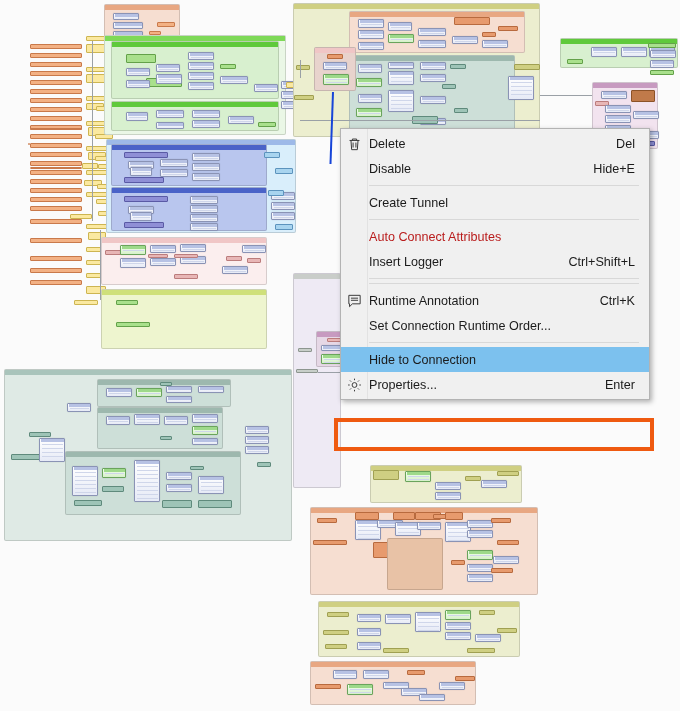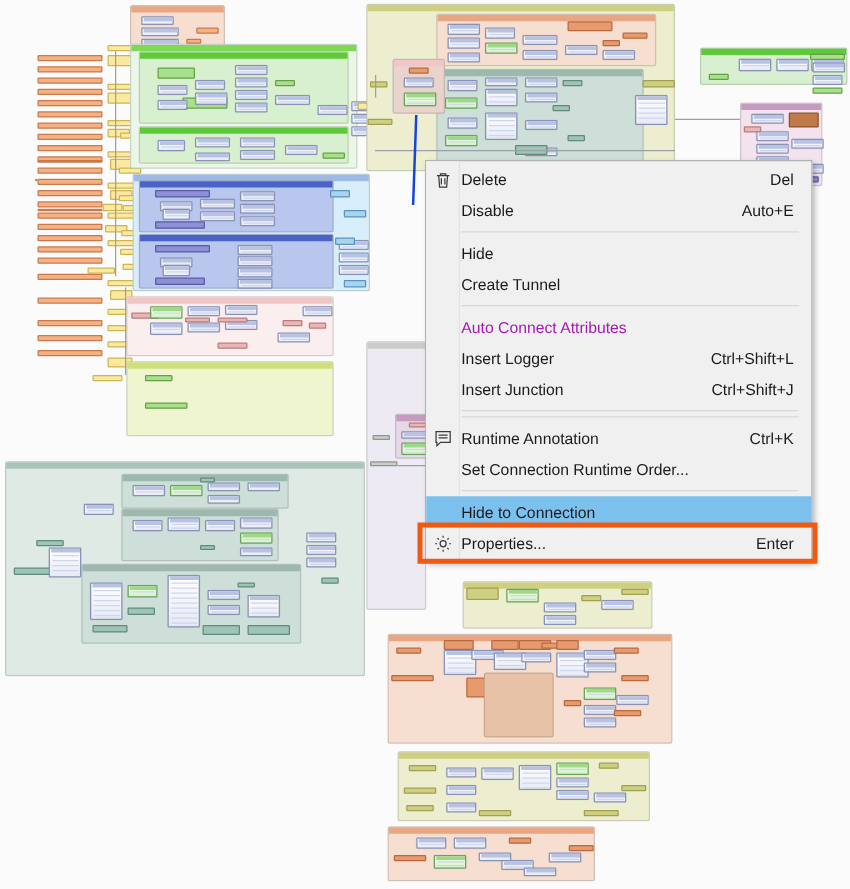--- a/index.html
+++ b/index.html
@@ -58,21 +58,21 @@
   #ctx{position:absolute;left:340px;top:128px;width:308px;
        background:#f0f0f0;border:1px solid #b3b3b3;
        box-shadow:2px 2px 5px rgba(0,0,0,.30);z-index:50;padding:2px 0;}
   #ctx .gutter{position:absolute;left:0;top:0;bottom:0;width:26px;background:#f0f0f0;
                border-right:1px solid #e2e2e2;}
   .mi{position:relative;display:flex;align-items:center;height:25px;
       padding-left:28px;padding-right:14px;font-size:12.6px;color:#1b1b1b;
       cursor:default;white-space:nowrap;}
   .mi .mlab{flex:0 0 auto;}
   .mi .msc{margin-left:auto;color:#1b1b1b;font-size:12.6px;}
-  .mi.disabled .mlab{color:#a21caf;}
+  .mi.disabled .mlab{color:#b91c1c;}
   .mi.hl{background:#7cc1ee;}
   .msep{height:1px;background:#d8d8d8;margin:4px 10px 4px 28px;}
   .mico{position:absolute;left:5px;top:50%;transform:translateY(-50%);
         width:17px;height:17px;color:#3a3a3a;}
   #hlbox{position:absolute;left:334px;top:418px;width:320px;height:33px;
          border:4px solid #ef5a10;box-sizing:border-box;z-index:60;pointer-events:none;}
 </style>
 </head>
 <body>
 
@@ -897,40 +897,33 @@
       <div class="mi">
         <span class="mico"><svg viewBox="0 0 24 24" width="17" height="17" fill="none" stroke="#3a3a3a" stroke-width="1.4">
             <path d="M5 7h14M9 7V5h6v2M7 7l1 13h8l1-13"></path>
             <path d="M10 10v7M14 10v7"></path>
           </svg></span>
         <span class="mlab">Delete</span>
         <span class="msc">Del</span>
       </div>
       <div class="mi">
         <span class="mlab">Disable</span>
-        <span class="msc">Auto+E</span>
+        <span class="msc">Hide+E</span>
       </div>
       <div class="msep"></div>
-      <div class="mi">
-        <span class="mlab">Hide</span>
-      </div>
       <div class="mi">
         <span class="mlab">Create Tunnel</span>
       </div>
       <div class="msep"></div>
       <div class="mi disabled">
         <span class="mlab">Auto Connect Attributes</span>
       </div>
       <div class="mi">
         <span class="mlab">Insert Logger</span>
         <span class="msc">Ctrl+Shift+L</span>
-      </div>
-      <div class="mi">
-        <span class="mlab">Insert Junction</span>
-        <span class="msc">Ctrl+Shift+J</span>
       </div>
       <div class="msep"></div>
       <div class="msep"></div>
       <div class="mi">
         <span class="mico"><svg viewBox="0 0 24 24" width="17" height="17" fill="none" stroke="#3a3a3a" stroke-width="1.4">
             <path d="M4 4h16v12H9l-4 4v-4H4z"></path>
             <path d="M7 8h10M7 11h10"></path>
           </svg></span>
         <span class="mlab">Runtime Annotation</span>
         <span class="msc">Ctrl+K</span>

